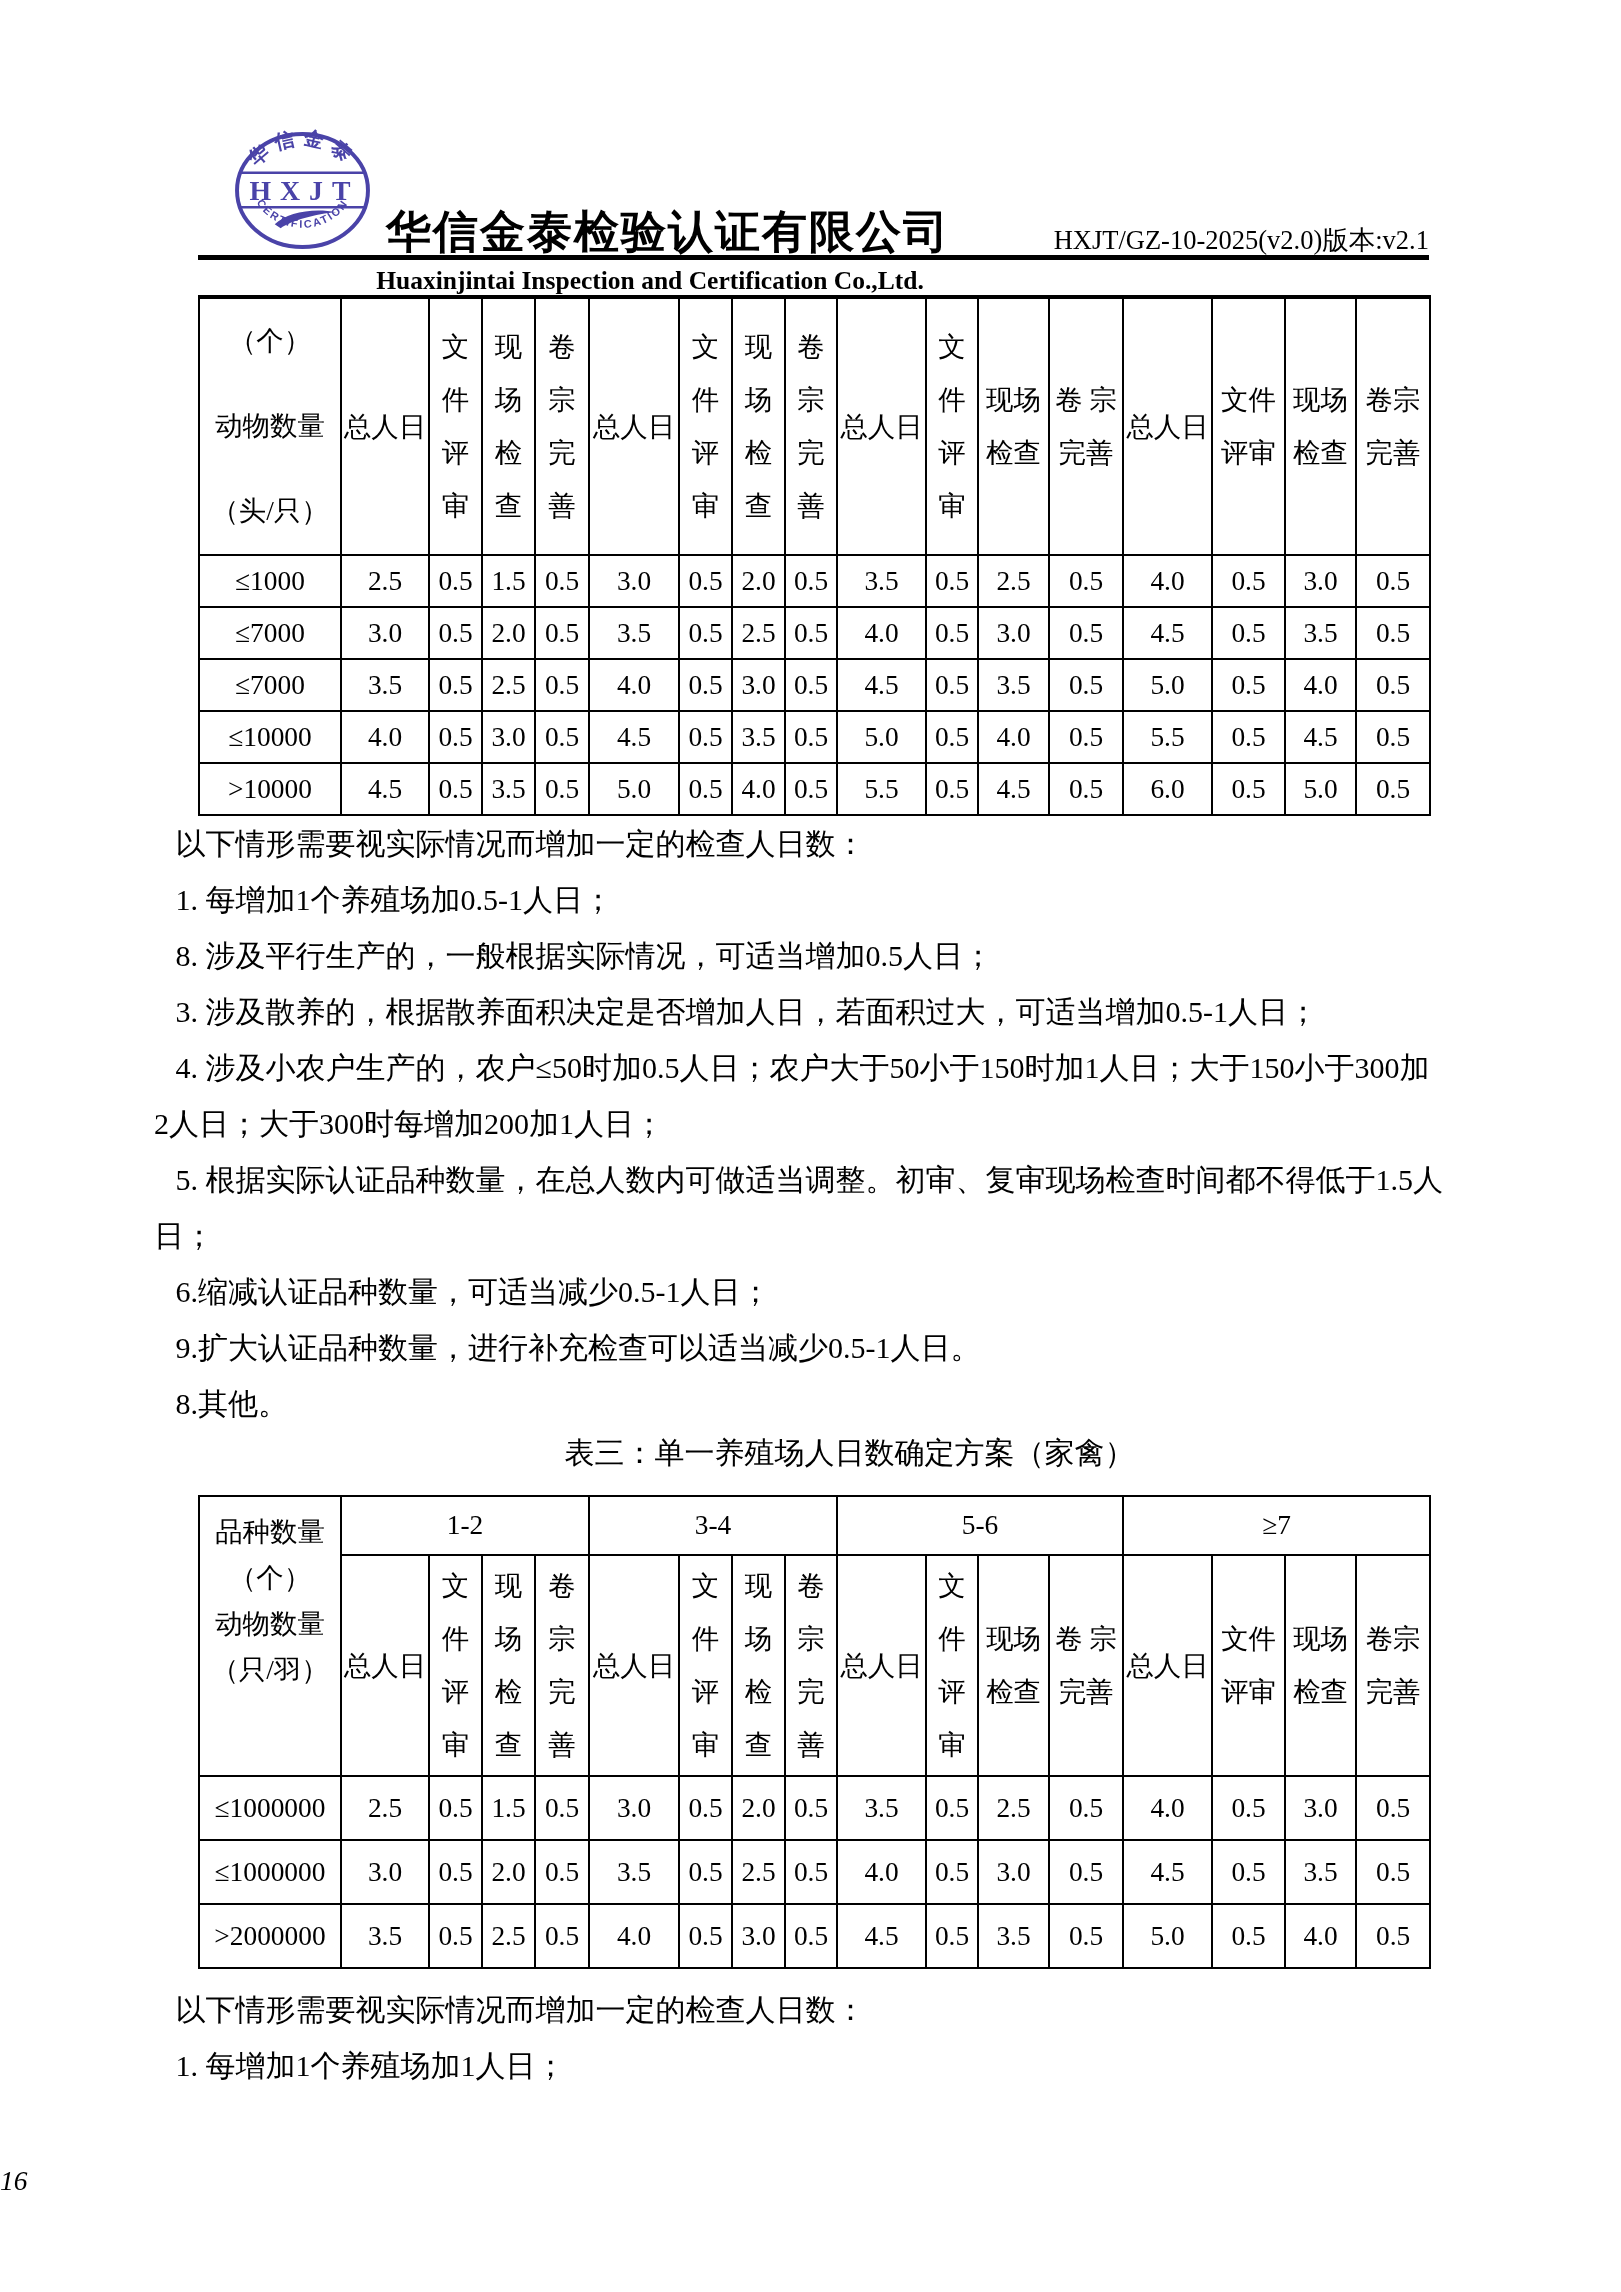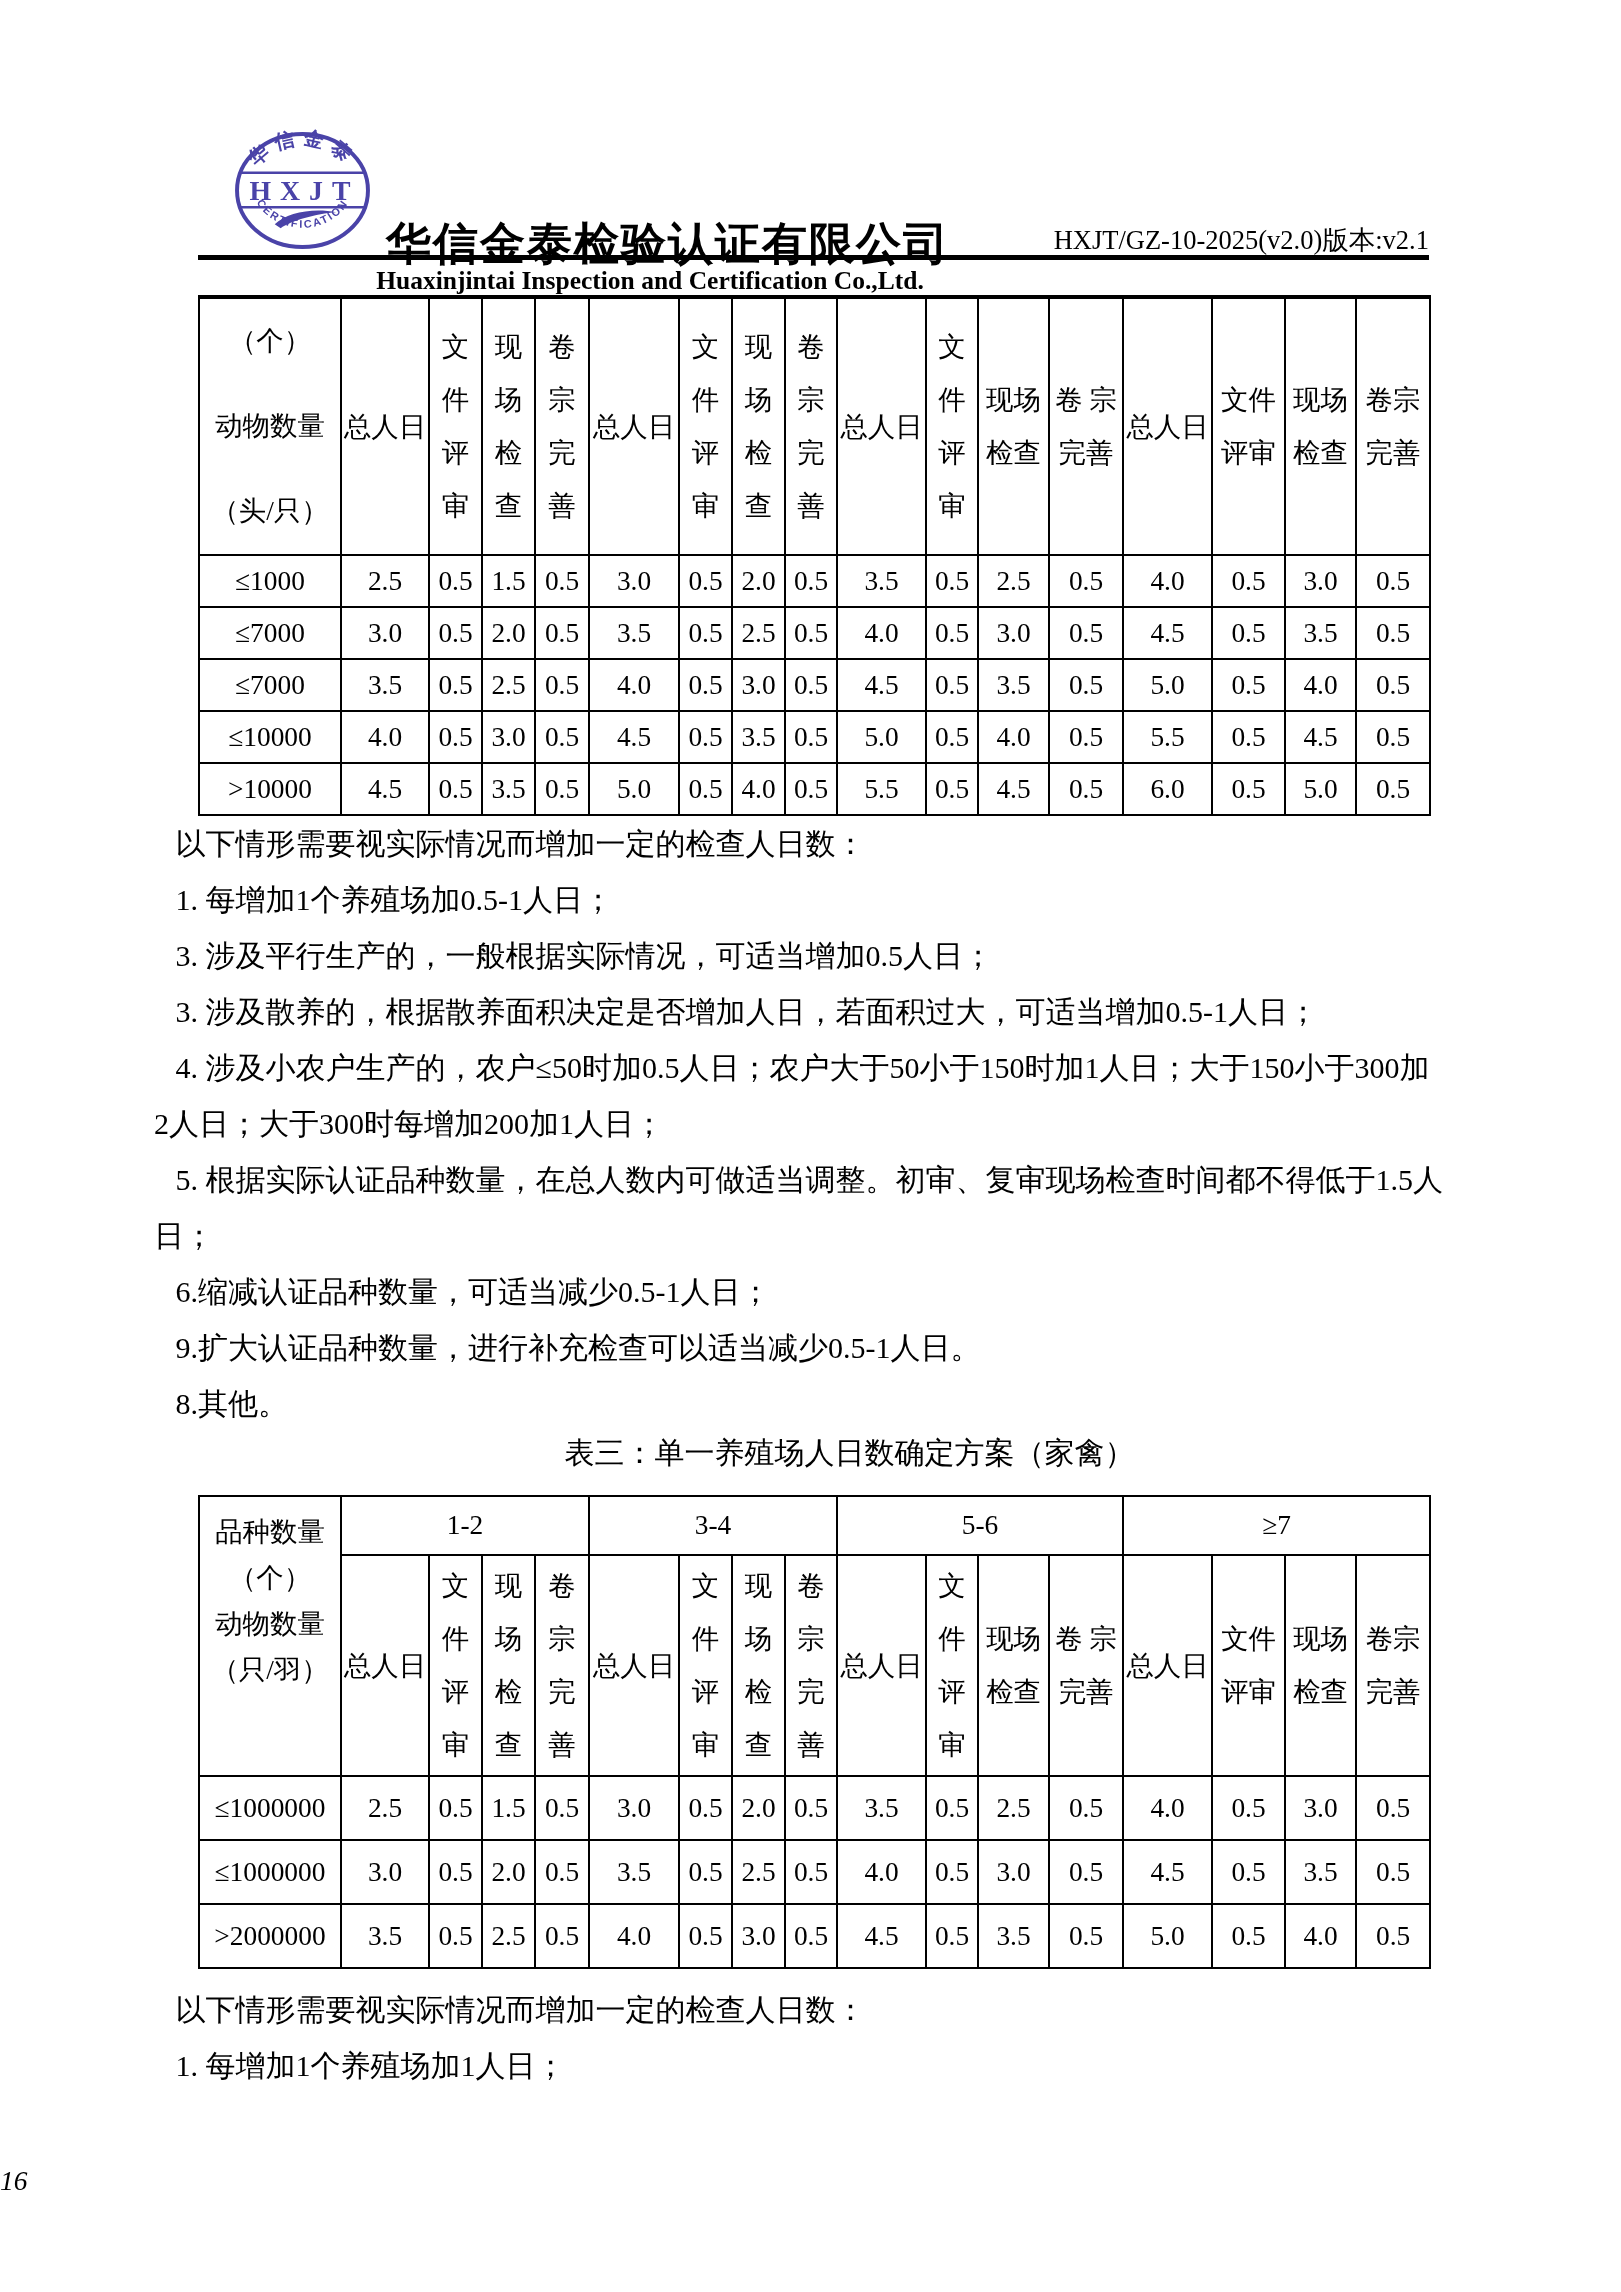--- a/index.html
+++ b/index.html
@@ -4,21 +4,21 @@
 <style>
   html,body { margin:0; padding:0; background:#888; }
   .page {
     position:relative; width:1621px; height:2293px; margin:0 auto;
     background:#ffffff; overflow:hidden;
     font-family:"Liberation Serif","DejaVu Serif",serif; color:#000;
   }
   
   .logo { position:absolute; left:233px; top:129px; width:139px; height:123px; }
   .cn-title {
-    position:absolute; left:386px; top:214px; font-size:45px; font-weight:bold;
+    position:absolute; left:386px; top:202px; font-size:45px; font-weight:bold;
     letter-spacing:2px; white-space:nowrap;
   }
   .doc-code {
     position:absolute; top:222px; right:192px; font-size:26.5px; white-space:nowrap;
   }
   .header-rule { position:absolute; left:198px; top:255px; width:1231px; height:4.9px; background:#000; }
   .en-title {
     position:absolute; left:198px; top:266px; width:904px; text-align:center;
     font-size:25.5px; font-weight:bold; white-space:nowrap;
   }
@@ -251,21 +251,21 @@
           <td>0.5</td>
           <td>5.0</td>
           <td>0.5</td>
         </tr>
       </tbody>
   </table>
 
   <section class="notes" id="notes1">
     <p>以下情形需要视实际情况而增加一定的检查人日数：</p>
     <p>1. 每增加1个养殖场加0.5-1人日；</p>
-    <p>3. 涉及平行生产的，一般根据实际情况，可适当增加0.5人日；</p>
+    <p>8. 涉及平行生产的，一般根据实际情况，可适当增加0.5人日；</p>
     <p>3. 涉及散养的，根据散养面积决定是否增加人日，若面积过大，可适当增加0.5-1人日；</p>
     <p>4. 涉及小农户生产的，农户≤50时加0.5人日；农户大于50小于150时加1人日；大于150小于300加2人日；大于300时每增加200加1人日；</p>
     <p>5. 根据实际认证品种数量，在总人数内可做适当调整。初审、复审现场检查时间都不得低于1.5人日；</p>
     <p>6.缩减认证品种数量，可适当减少0.5-1人日；</p>
     <p>9.扩大认证品种数量，进行补充检查可以适当减少0.5-1人日。</p>
     <p>8.其他。</p>
   </section>
 
   <div class="tbl-title">表三：单一养殖场人日数确定方案（家禽）</div>
 

